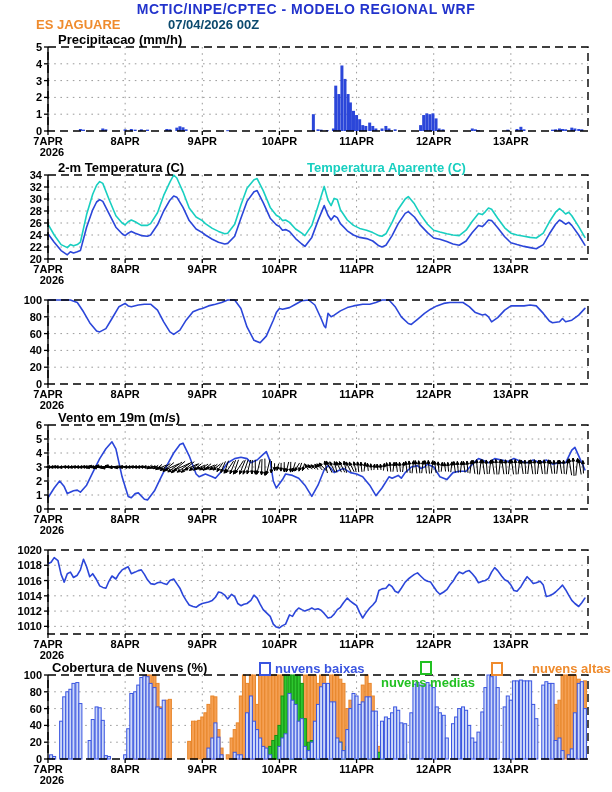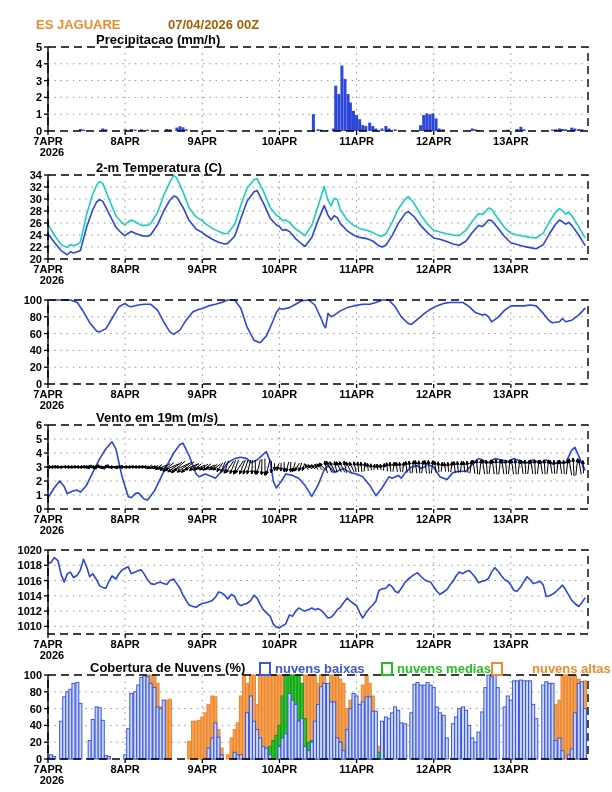--- a/index.html
+++ b/index.html
@@ -3,21 +3,21 @@
 <meta charset="utf-8">
 <style>
   html,body{margin:0;padding:0;background:#ffffff;}
   .page{position:relative;width:612px;height:792px;background:#ffffff;overflow:hidden;
         font-family:"Liberation Sans","DejaVu Sans",sans-serif;}
   .t{position:absolute;white-space:nowrap;font-weight:bold;text-align:right;}
   .hdr1{left:0;right:0;top:1px;text-align:center;font-size:14px;letter-spacing:0.5px;}
   .hdr-station{left:36px;top:17px;font-size:13px;}
   .hdr-run{left:168px;top:17px;font-size:13px;}
   .hdr-loc{left:366px;top:31px;font-size:13px;}
-  .ptitle{font-size:13px;color:#000;margin-left:38px;}
+  .ptitle{font-size:13px;color:#000;}
   .legend-item{position:absolute;display:flex;align-items:center;font-size:13px;font-weight:bold;padding-left:10px;}
   .legend-box{display:inline-block;width:8px;height:10px;background:#fff;border:2px solid #000;margin-right:4px;}
   svg{position:absolute;left:0;top:0;}
 </style>
 </head>
 <body>
 
 <div class="page">
   <svg id="chart" width="612" height="792" viewBox="0 0 612 792">
       <g>
@@ -941,33 +941,35 @@
         <text x="279.42857142857144" y="773" text-anchor="middle" font-size="11" font-weight="bold" fill="#000" font-family="&quot;Liberation Sans&quot;,&quot;DejaVu Sans&quot;,sans-serif">10APR</text>
         <line x1="356.57142857142856" y1="759" x2="356.57142857142856" y2="763" stroke="#000" stroke-width="1.3"></line>
         <text x="356.57142857142856" y="773" text-anchor="middle" font-size="11" font-weight="bold" fill="#000" font-family="&quot;Liberation Sans&quot;,&quot;DejaVu Sans&quot;,sans-serif">11APR</text>
         <line x1="433.7142857142857" y1="759" x2="433.7142857142857" y2="763" stroke="#000" stroke-width="1.3"></line>
         <text x="433.7142857142857" y="773" text-anchor="middle" font-size="11" font-weight="bold" fill="#000" font-family="&quot;Liberation Sans&quot;,&quot;DejaVu Sans&quot;,sans-serif">12APR</text>
         <line x1="510.85714285714283" y1="759" x2="510.85714285714283" y2="763" stroke="#000" stroke-width="1.3"></line>
         <text x="510.85714285714283" y="773" text-anchor="middle" font-size="11" font-weight="bold" fill="#000" font-family="&quot;Liberation Sans&quot;,&quot;DejaVu Sans&quot;,sans-serif">13APR</text>
       </g>
     </svg>
 
+  <div class="t hdr1" style="color: rgb(34, 51, 204);">MCTIC/INPE/CPTEC - MODELO REGIONAL WRF</div>
   <div class="t hdr-station" style="color: rgb(239, 139, 45);">ES JAGUARE</div>
-  <div class="t hdr-run" style="color: #a16207;">07/04/2026 00Z</div>
+  <div class="t hdr-run" style="color: #0c4a6e;">07/04/2026 00Z</div>
 
   <div class="t ptitle" style="left:58px;top:32px;">Precipitacao (mm/h)</div>
   <div class="t ptitle" style="left:58px;top:160px;">2-m Temperatura (C)</div>
+  <div class="t ptitle" style="left: 307px; top: 160px; color: rgb(24, 207, 192);" id="appTempLabel">Temperatura Aparente (C)</div>
   <div class="t ptitle" style="left:58px;top:410px;">Vento em 19m (m/s)</div>
   <div class="t ptitle" style="left:52px;top:660px;">Cobertura de Nuvens (%)</div>
 
   <div class="legend-item" style="left:249px;top:661px;">
     <span class="legend-box" id="lbox0" style="border-color: rgb(58, 85, 224);"></span>
     <span id="ltext0" style="color: rgb(58, 85, 224);">nuvens baixas</span>
   </div>
-  <div class="legend-item" style="left:371px;top:661px;">
+  <div class="legend-item" style="left:371px;top:661px;flex-direction:column;">
     <span class="legend-box" id="lbox1" style="border-color: rgb(34, 193, 34);"></span>
     <span id="ltext1" style="color: rgb(34, 193, 34);">nuvens medias</span>
   </div>
   <div class="legend-item" style="left:481px;top:661px;gap:25px;">
     <span class="legend-box" id="lbox2" style="border-color: rgb(239, 139, 45);"></span>
     <span id="ltext2" style="color: rgb(239, 139, 45);">nuvens altas</span>
   </div>
 </div>
 
 </body></html>

